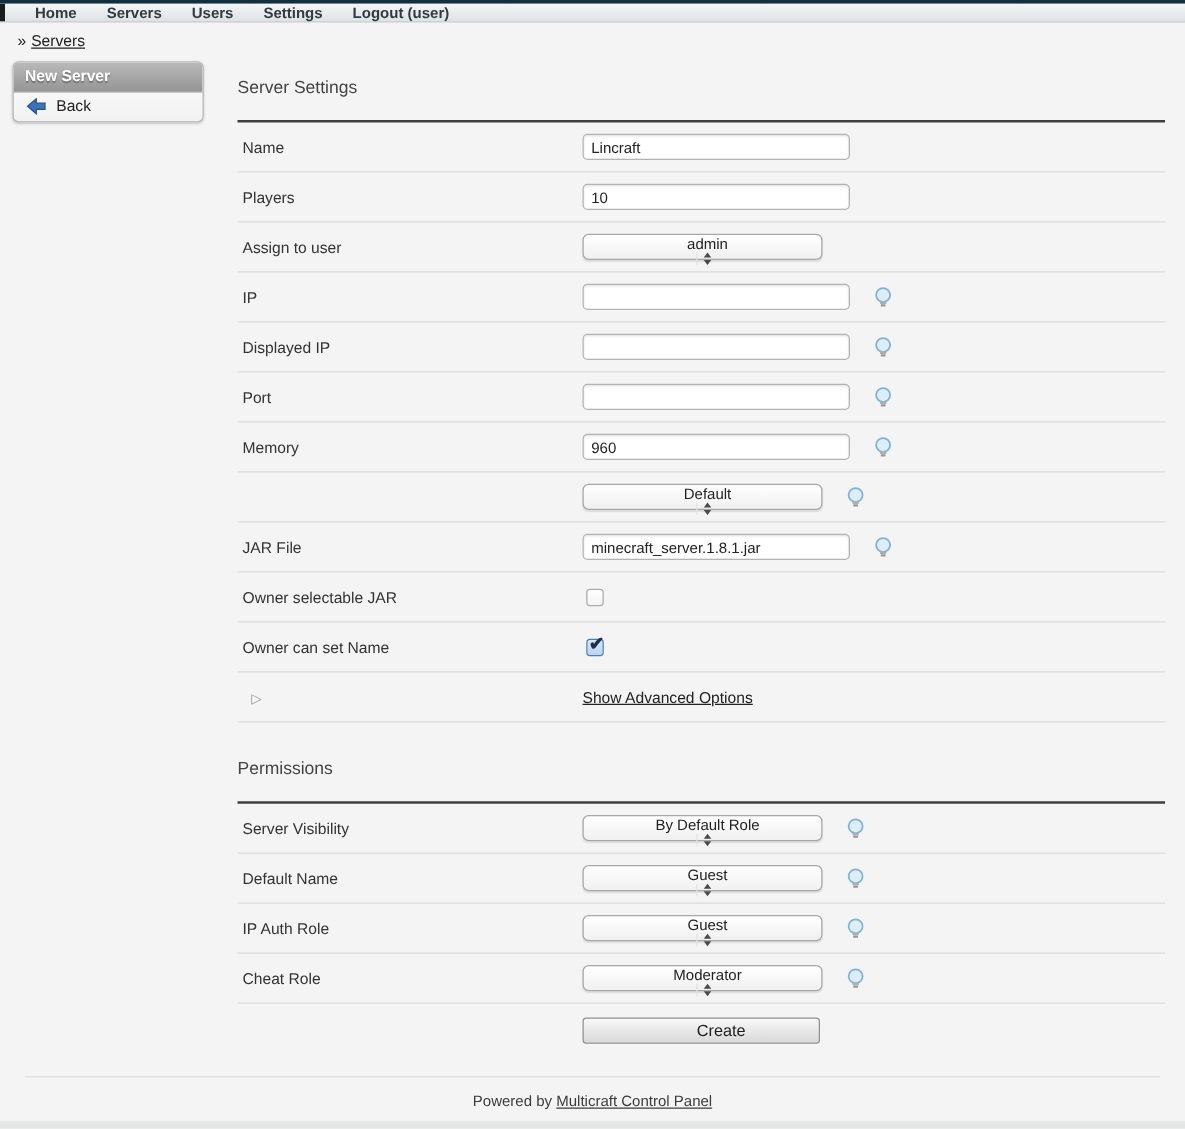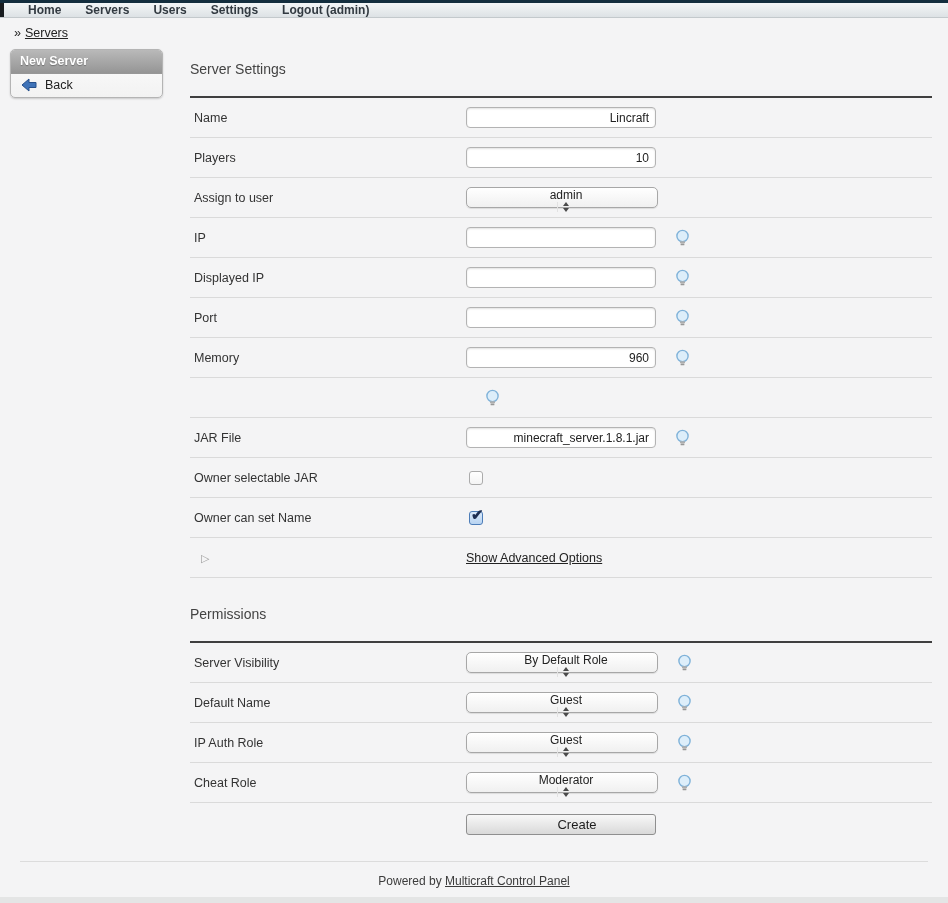--- a/index.html
+++ b/index.html
@@ -107,32 +107,31 @@
   .lbl {
     width: 276px;
     flex: 0 0 auto;
     font-size: 12.5px;
     color: #333;
     padding-left: 4px;
   }
   .ctrl { display: flex; align-items: center; }
 
   input.txt {
-    width: 190px;
+    width: 214px;
     height: 21px;
     padding: 2px 6px;
     font-family: "Liberation Sans", sans-serif;
     font-size: 12px;
     color: #222;
     border: 1px solid #b3b3b3;
     border-radius: 4px;
     background: #fff;
     box-shadow: inset 0 1px 2px rgba(0,0,0,0.12);
     outline: none;
-    text-align: right;
   }
 
   .select {
     width: 192px;
     height: 21px;
     border: 1px solid #a7a7a7;
     border-radius: 5px;
     background: linear-gradient(#ffffff, #f0f0f0);
     box-shadow: 0 1px 1px rgba(0,0,0,0.10);
     display: flex;
@@ -232,21 +231,21 @@
 </head>
 <body>
 
 <div class="topstrip"></div>
 
 <nav>
   <a class="nav-item">Home</a>
   <a class="nav-item">Servers</a>
   <a class="nav-item">Users</a>
   <a class="nav-item">Settings</a>
-  <a class="nav-item">Logout (admin)</a>
+  <a class="nav-item">Logout (user)</a>
 </nav>
 
 <div class="page">
   <div class="breadcrumb">
     <span class="crumb-sep">»</span><a>Servers</a>
   </div>
 
   <aside class="sidebox">
     <div class="sidebox-header">New Server</div>
     <div class="sidebox-item">
@@ -331,20 +330,27 @@
           <circle cx="8.5" cy="7" r="5.6" fill="#ddeefa" stroke="#7fb2d9" stroke-width="1.4"></circle>
           <rect x="6" y="12.2" width="5" height="2" rx="0.5" fill="#aeaeae"></rect>
           <rect x="6.6" y="14.4" width="3.8" height="1.8" rx="0.5" fill="#979797"></rect>
         </svg>
       </div>
     </div>
 
     <div class="row">
       <label class="lbl"></label>
       <div class="ctrl">
+        <div class="select">
+          <span class="select-value">Default</span>
+          <span class="select-arrows">
+              <i class="tri-up"></i>
+              <i class="tri-down"></i>
+            </span>
+        </div>
         <svg class="bulb" viewBox="0 0 17 18">
           <circle cx="8.5" cy="7" r="5.6" fill="#ddeefa" stroke="#7fb2d9" stroke-width="1.4"></circle>
           <rect x="6" y="12.2" width="5" height="2" rx="0.5" fill="#aeaeae"></rect>
           <rect x="6.6" y="14.4" width="3.8" height="1.8" rx="0.5" fill="#979797"></rect>
         </svg>
       </div>
     </div>
 
     <div class="row">
       <label class="lbl">JAR File</label>

